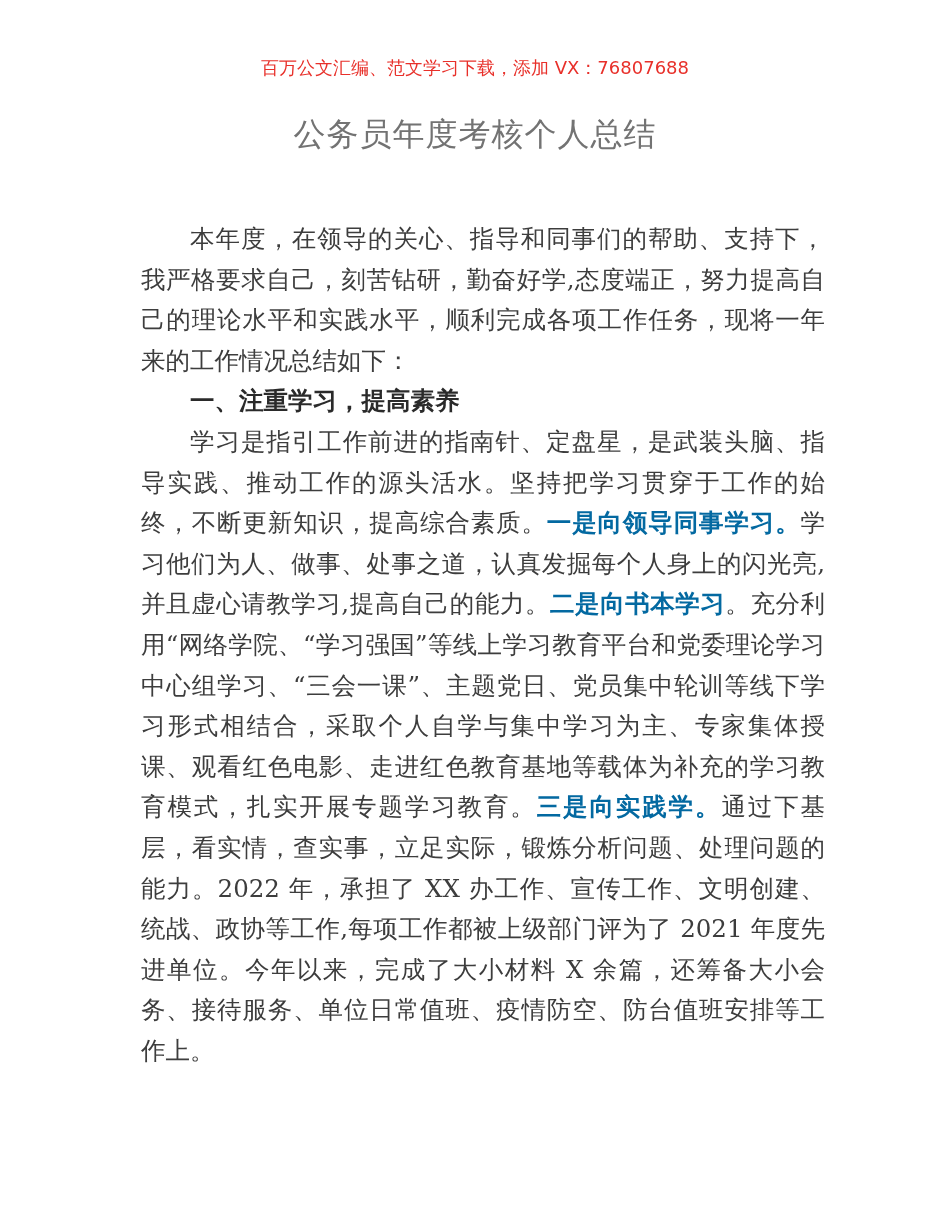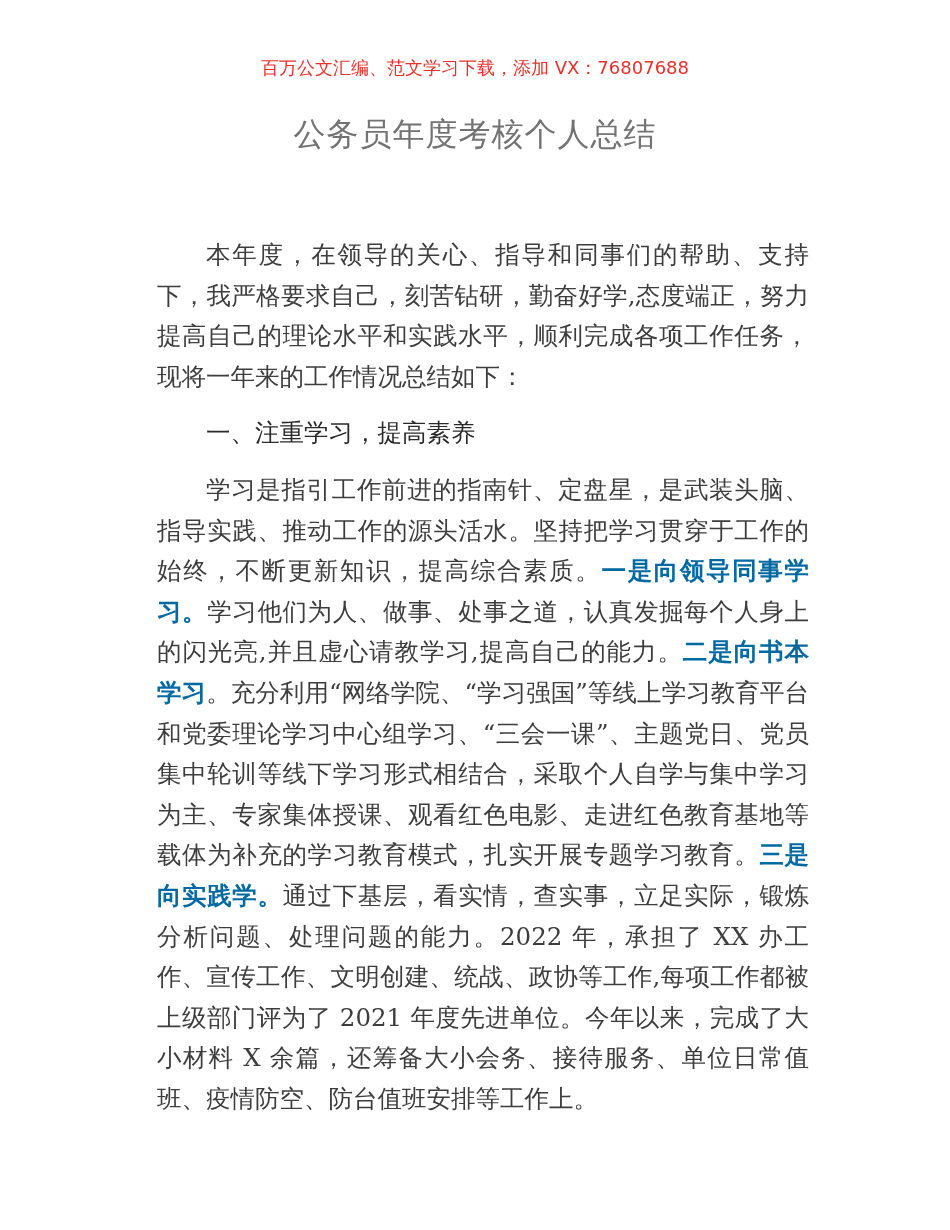--- a/index.html
+++ b/index.html
@@ -51,26 +51,26 @@
       position: absolute;
       top: 219px;
       left: 141px;
       width: 684px;
       font-size: 24.5px;
       line-height: 40.6px;
       color: #3d3d3d;
       text-align: justify;
     }
     .body-text p {
-      margin: 16px;
+      margin: 0;
       text-indent: 2em;
     }
     .body-text .section-heading {
       font-family: "DejaVu Sans", "Liberation Sans", sans-serif;
-      font-weight: normal;
+      font-weight: bold;
       color: #2a2a2a;
     }
     .body-text b {
       font-family: "DejaVu Sans", "Liberation Sans", sans-serif;
       font-weight: bold;
       color: #0369a1;
     }
   </style>
 </head>
 <body>

